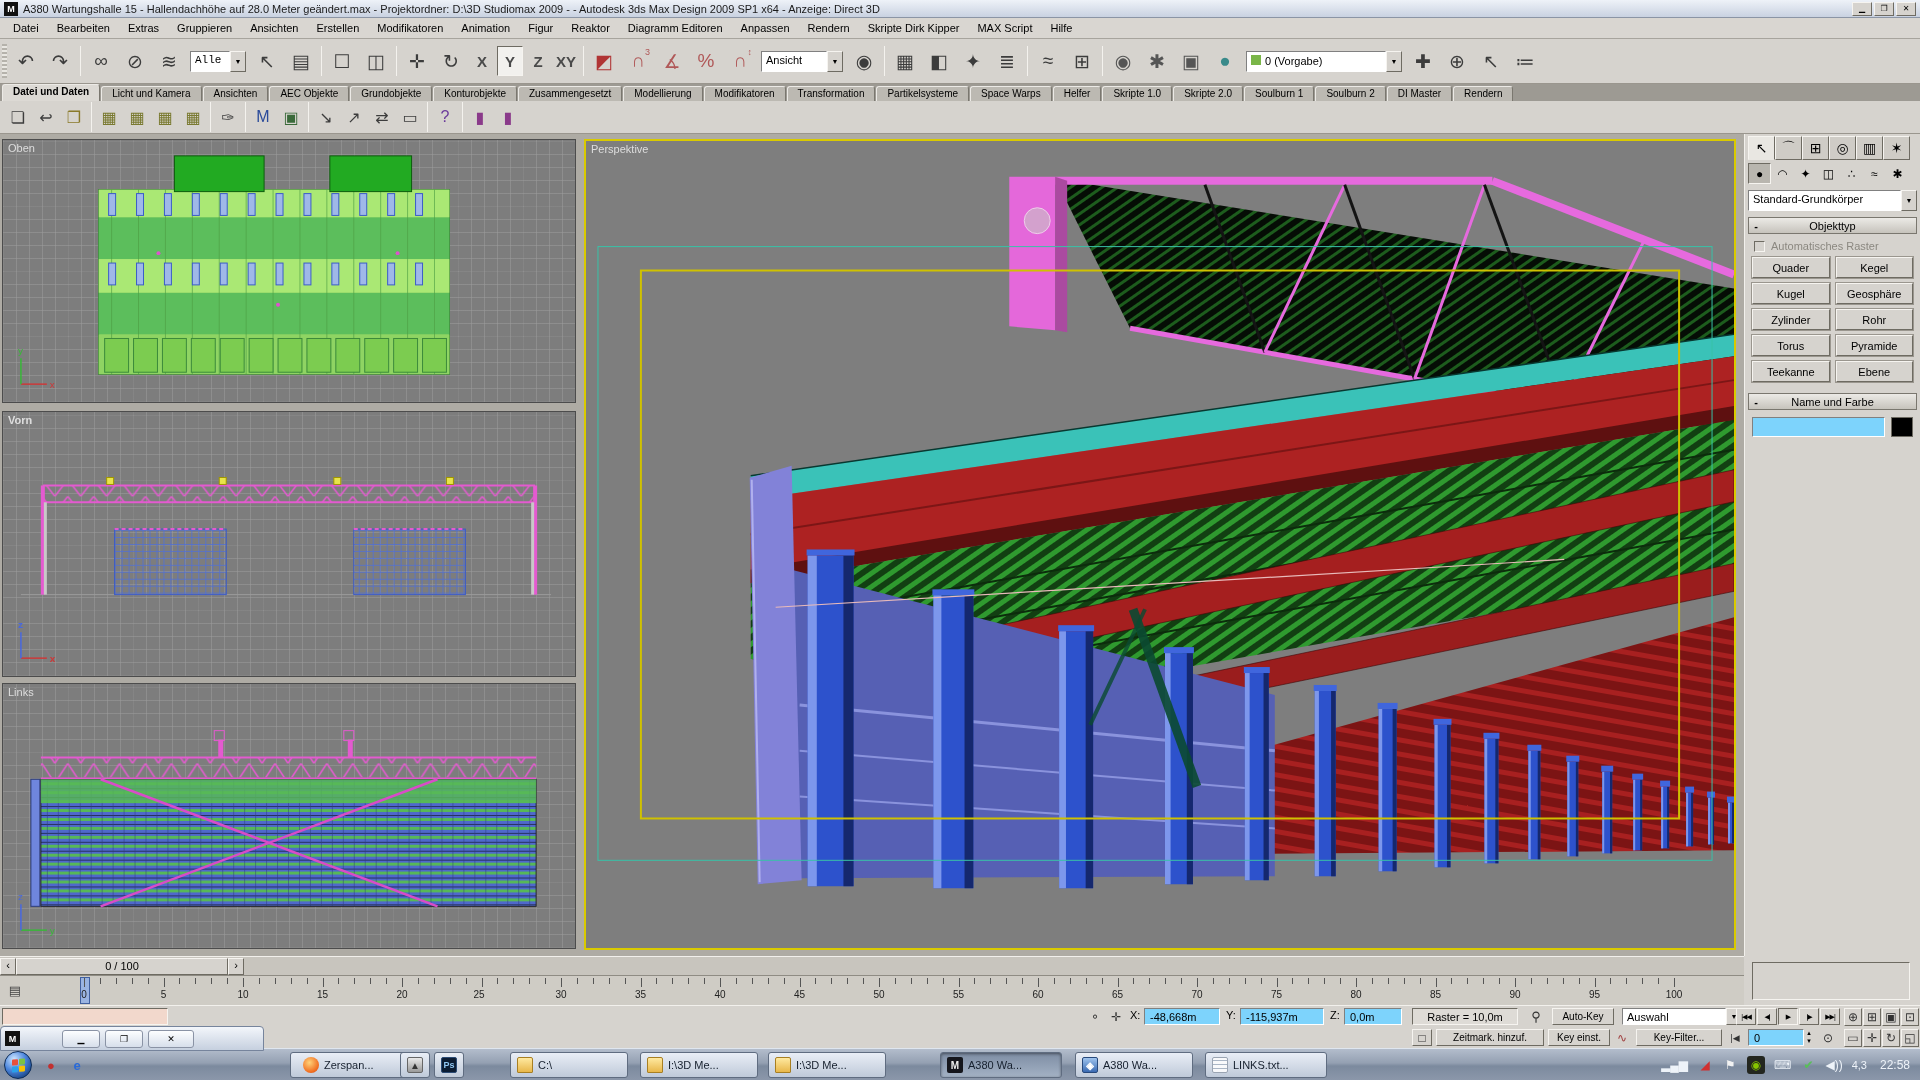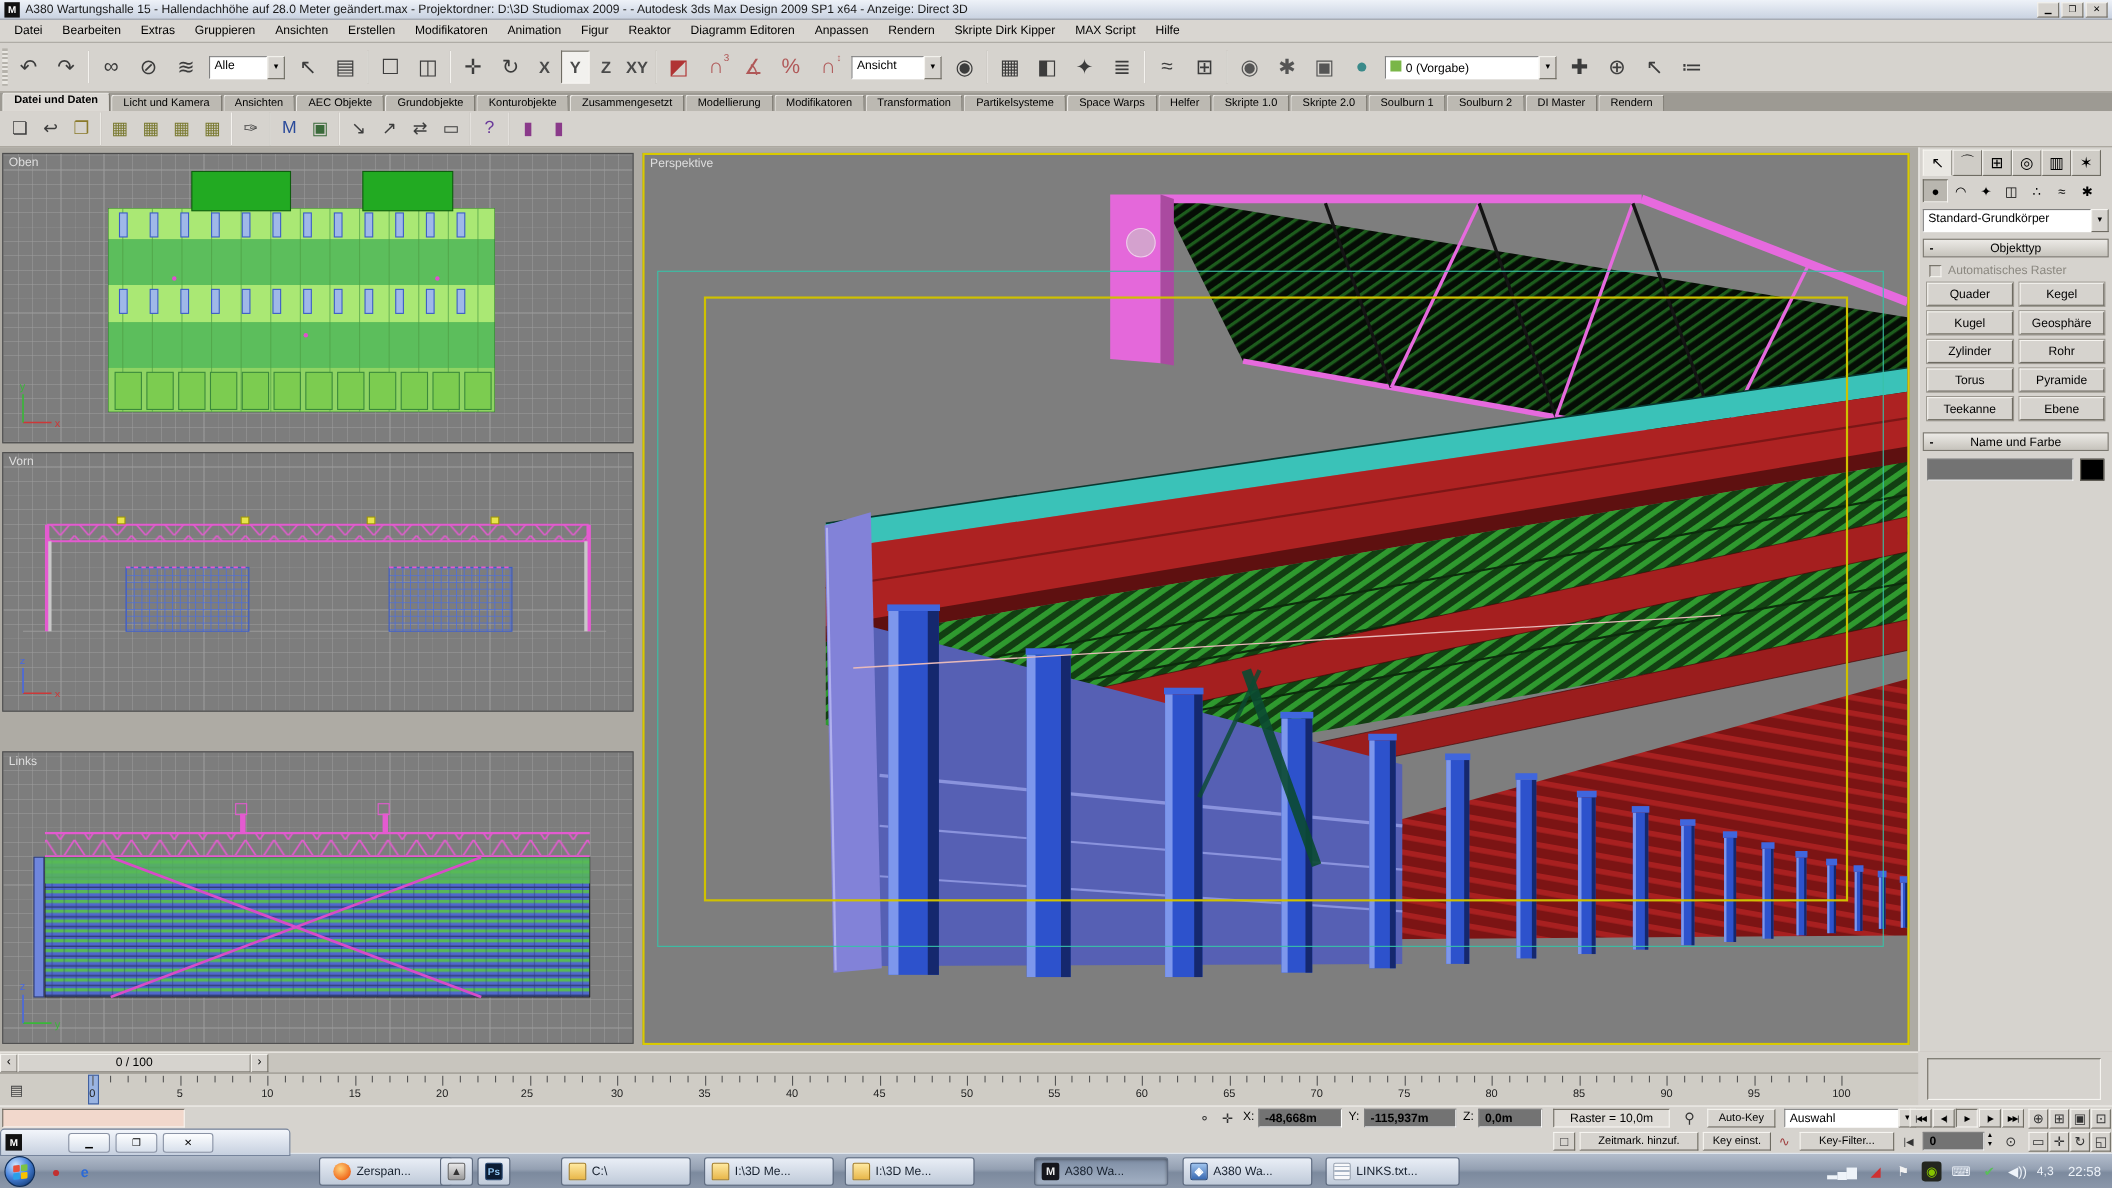--- a/index.html
+++ b/index.html
@@ -3,21 +3,21 @@
 <meta charset="utf-8">
 <style>
   * { margin:0; padding:0; box-sizing:border-box; user-select:none; }
   html,body { width:1920px; height:1080px; overflow:hidden; background:#d6d3ce;
     font-family:"Liberation Sans", sans-serif; font-size:11px; color:#000; cursor:default; }
   .abs { position:absolute; }
 
   
   .out { border:1px solid; border-color:#f6f4f0 #6e6b62 #6e6b62 #f6f4f0; background:#d6d3ce; }
   .in  { border:1px solid; border-color:#6e6b62 #f6f4f0 #f6f4f0 #6e6b62; }
-  .fld { border:1px solid; border-color:#808080 #fff #fff #808080; background:#737373;font-weight:bold; }
+  .fld { border:1px solid; border-color:#808080 #fff #fff #808080; background:#7dd3fc; }
 
   
   #titlebar { left:0; top:0; width:1920px; height:18px;
     background:linear-gradient(#eef2f8,#c9d2e1); border-bottom:1px solid #8b95a5;
     display:flex; align-items:center; padding:0 4px; }
   #app-logo { width:14px; height:14px; background:#111; color:#fff; font-size:9px; font-weight:bold;
     display:flex; align-items:center; justify-content:center; margin-right:5px; }
   #title-text { font-size:11px; color:#1a1a1a; white-space:nowrap; overflow:hidden; }
   #win-buttons { margin-left:auto; display:flex; gap:2px; }
   .winbtn { width:20px; height:14px; font-size:8px; display:flex; align-items:center; justify-content:center; }
@@ -189,21 +189,21 @@
 
 <div id="toolbar-main" class="abs">
     <div class="thandle"></div>
     <div class="tbtn">↶</div>
     <div class="tbtn">↷</div>
     <div class="tsep"></div>
     <div class="tbtn">∞</div>
     <div class="tbtn">⊘</div>
     <div class="tbtn">≋</div>
     <div class="combo">
-      <div class="cval" style="width: 53px;">Alle</div>
+      <div class="cval" style="width: 40px; font-family: Liberation Mono, monospace;">Alle</div>
       <div class="carr out">▼</div>
     </div>
     <div class="tbtn">↖</div>
     <div class="tbtn">▤</div>
     <div class="tsep"></div>
     <div class="tbtn">☐</div>
     <div class="tbtn">◫</div>
     <div class="tsep"></div>
     <div class="tbtn">✛</div>
     <div class="tbtn">↻</div>
@@ -370,21 +370,21 @@
       </g>
       <g transform="translate(18,246)" font-size="10">
         <line x1="0" y1="0" x2="26" y2="0" stroke="#cc3838" stroke-width="1.5"></line>
         <line x1="0" y1="0" x2="0" y2="-26" stroke="#38b838" stroke-width="1.5"></line>
         <text x="29" y="4" fill="#cc3838">x</text>
         <text x="-3" y="-30" fill="#38b838">y</text>
       </g>
     </svg>
   </div>
 
-  <div class="viewport vp-grid" style="left:2px; top:277px; width:574px; height:236px;">
+  <div class="viewport vp-grid" style="left:2px; top:277px; width:574px; height:266px;font-weight:bold;">
     <div class="vp-label">Vorn</div>
     <svg class="scene" viewBox="0 0 574 266" preserveAspectRatio="none">
       <defs>
         <pattern id="scaff" width="7" height="7" patternUnits="userSpaceOnUse">
           <path d="M0 0H7M0 0V7" stroke="#4f6fd8" stroke-width="1.5" fill="none"></path>
         </pattern>
         <pattern id="zigf" width="26" height="17" patternUnits="userSpaceOnUse">
           <path d="M0 17 L13 0 L26 17" stroke="#e45ad0" fill="none" stroke-width="1.5"></path>
         </pattern>
       </defs>

